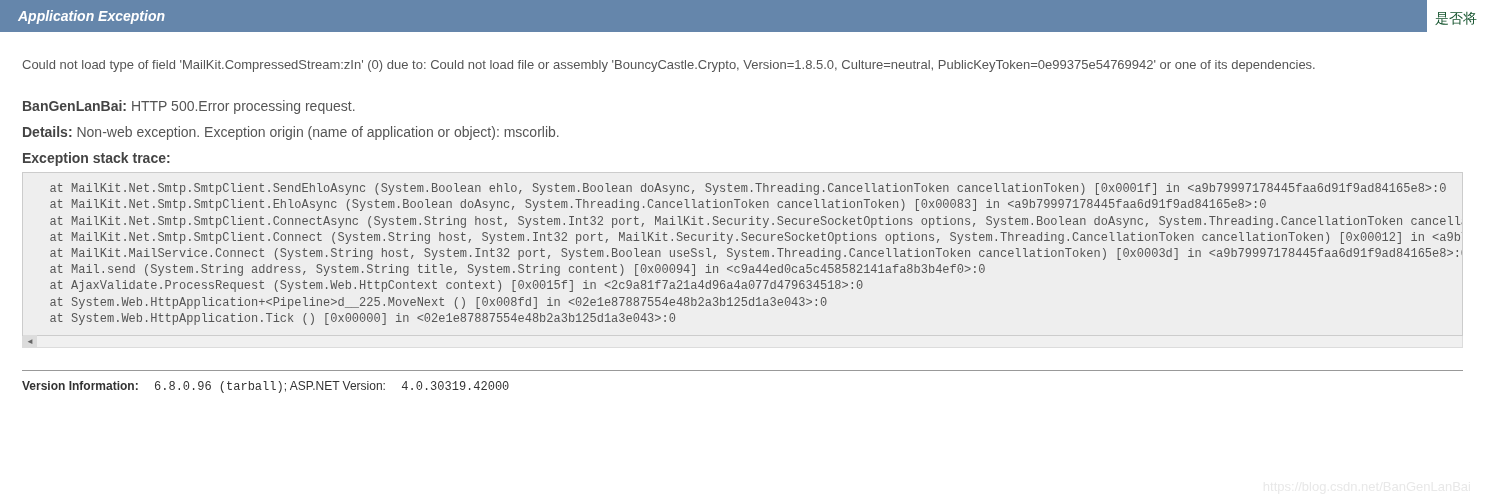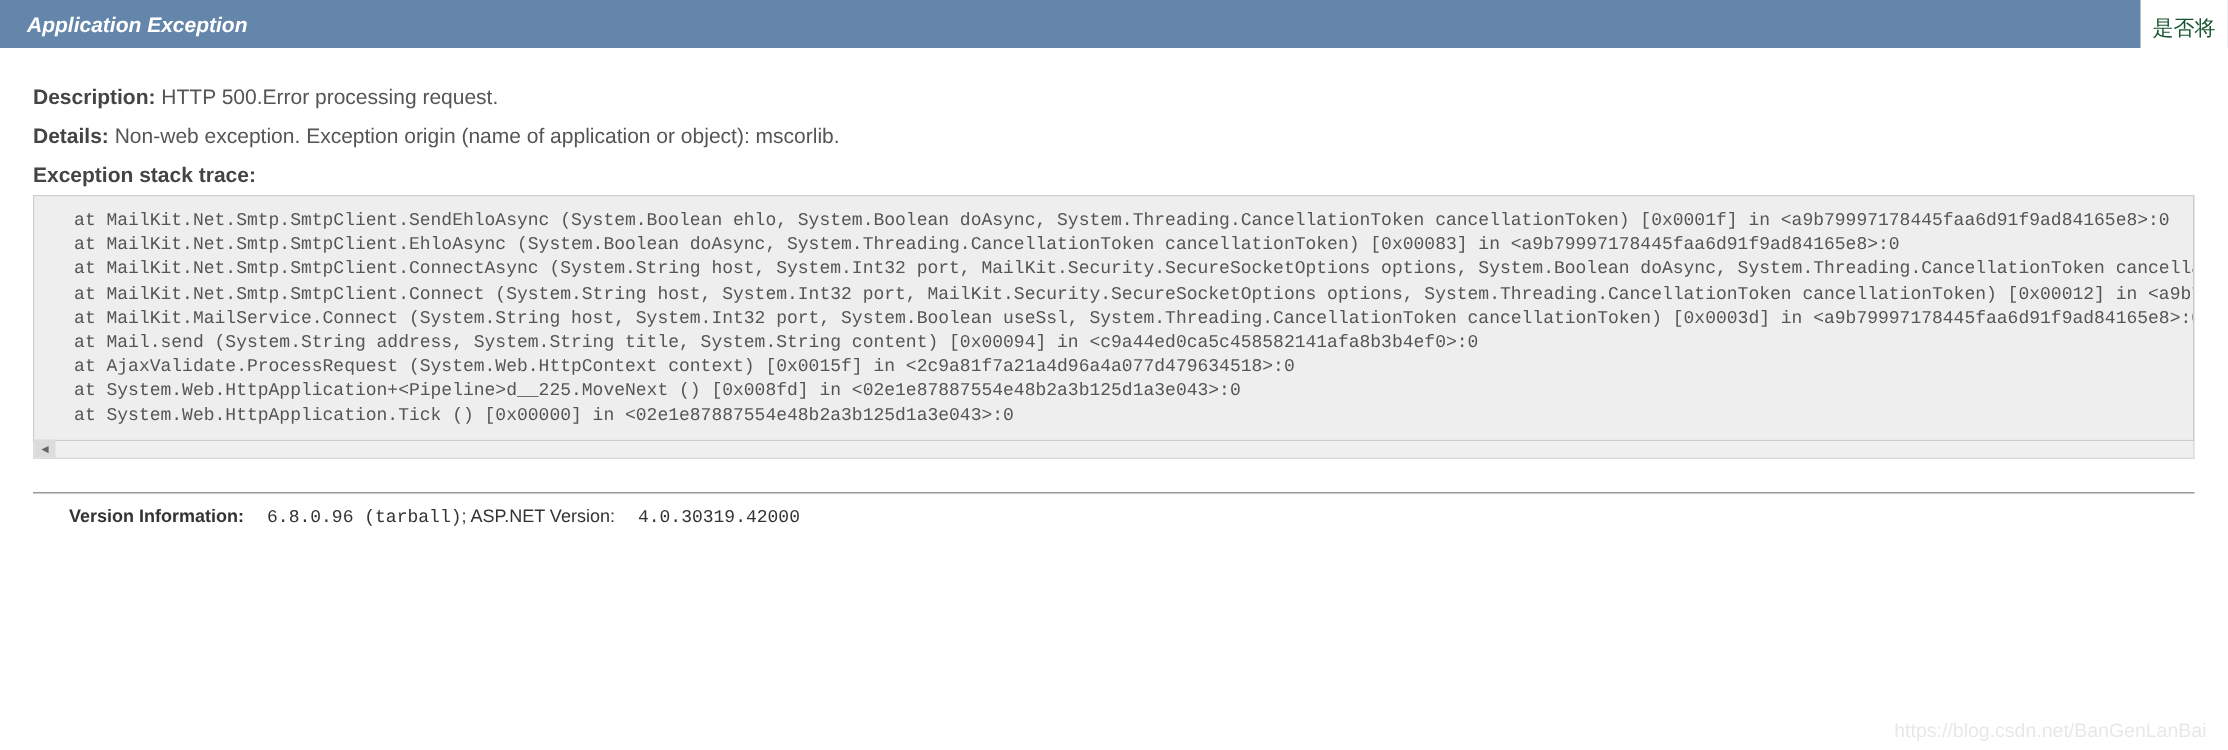--- a/index.html
+++ b/index.html
@@ -98,21 +98,20 @@
       border-top: 1px solid #999999;
       margin: 22px 0 8px 0;
     }
     .version-line {
       font-size: 12px;
       color: #333333;
       padding: 0 22px;
     }
     .version-line .bold {
       font-weight: bold;
-      margin-left: 24px;
     }
     .version-mono {
       font-family: "Courier New", Courier, monospace;
       margin-left: 12px;
     }
     .watermark {
       position: absolute;
       bottom: 6px;
       right: 14px;
       font-size: 13px;
@@ -122,23 +121,24 @@
   </style>
 </head>
 <body>
 
 <div class="header-bar">
   <span>Application Exception</span>
 </div>
 <div class="header-right">是否将</div>
 
 <div class="content">
+  <div class="exception-message">Could not load type of field 'MailKit.CompressedStream:zIn' (0) due to: Could not load file or assembly 'BouncyCastle.Crypto, Version=1.8.5.0, Culture=neutral, PublicKeyToken=0e99375e54769942' or one of its dependencies.</div>
 
   <div class="field-row">
-    <span class="field-label">Description:</span>
+    <span class="field-label">BanGenLanBai:</span>
     <span>HTTP 500.Error processing request.</span>
   </div>
 
   <div class="field-row">
     <span class="field-label">Details:</span>
     <span>Non-web exception. Exception origin (name of application or object): mscorlib.</span>
   </div>
 
   <div class="stack-label">Exception stack trace:</div>
   <div class="stack-trace">  at MailKit.Net.Smtp.SmtpClient.SendEhloAsync (System.Boolean ehlo, System.Boolean doAsync, System.Threading.CancellationToken cancellationToken) [0x0001f] in &lt;a9b79997178445faa6d91f9ad84165e8&gt;:0

